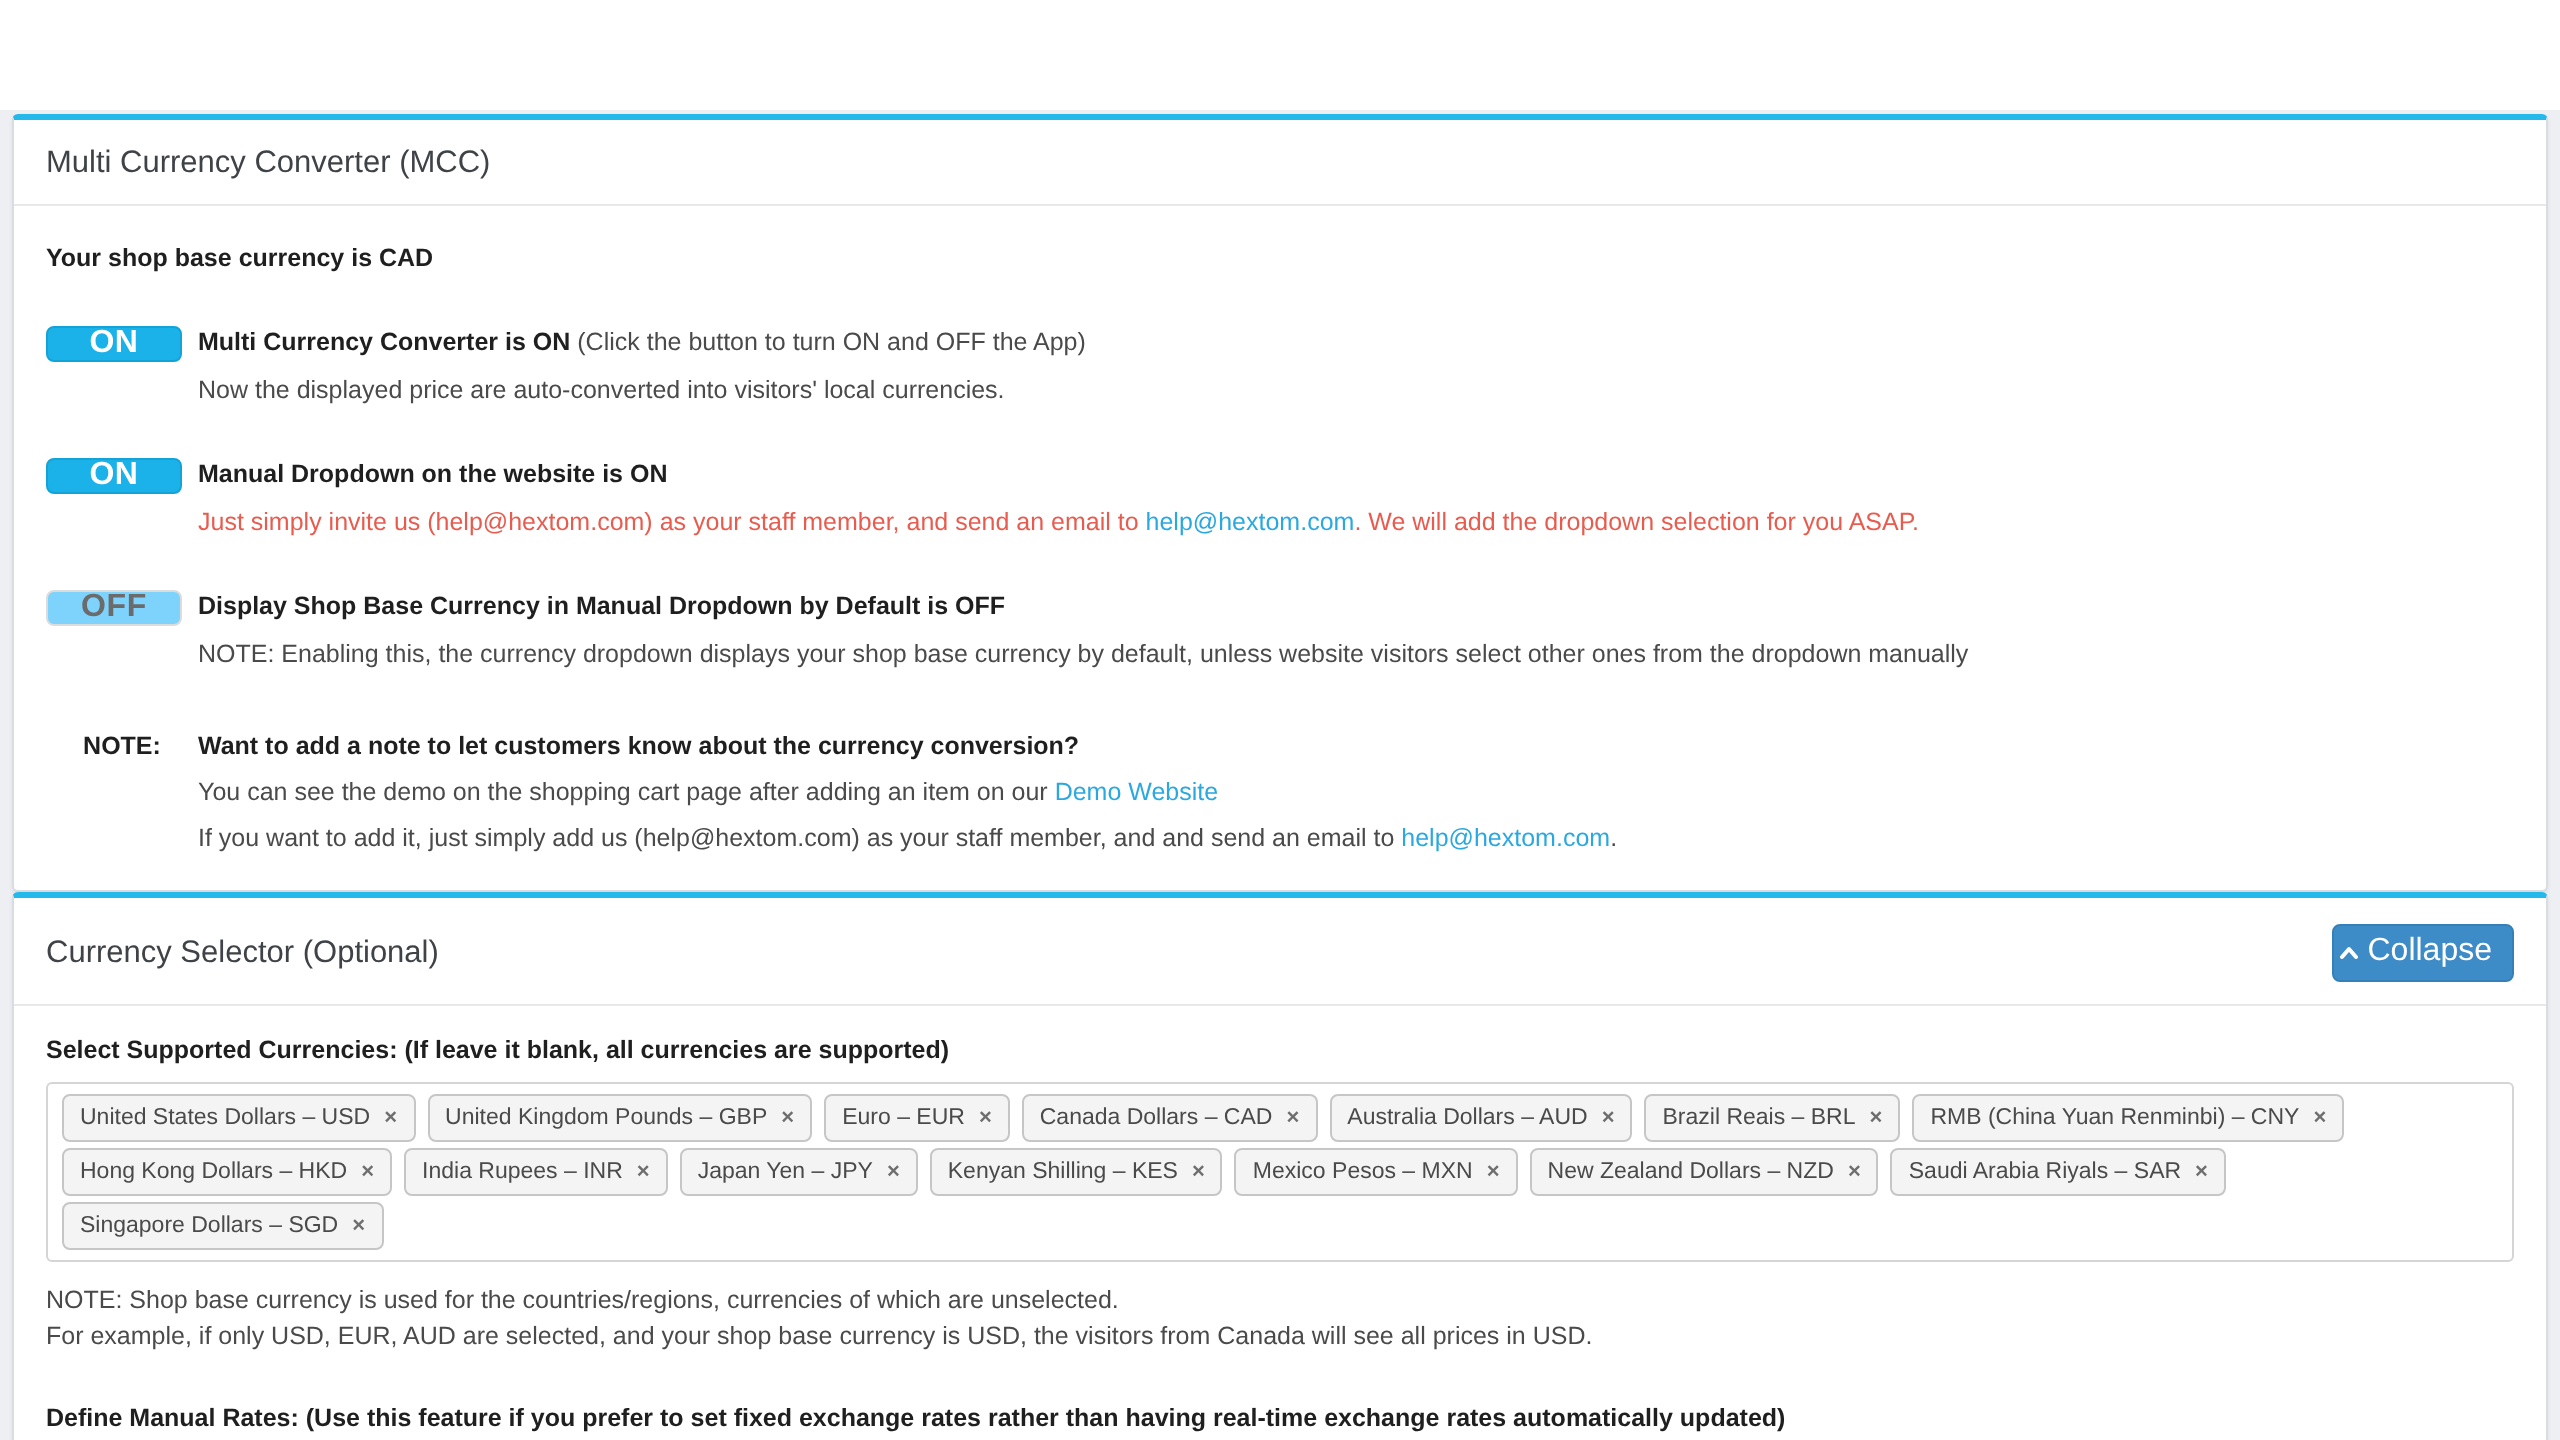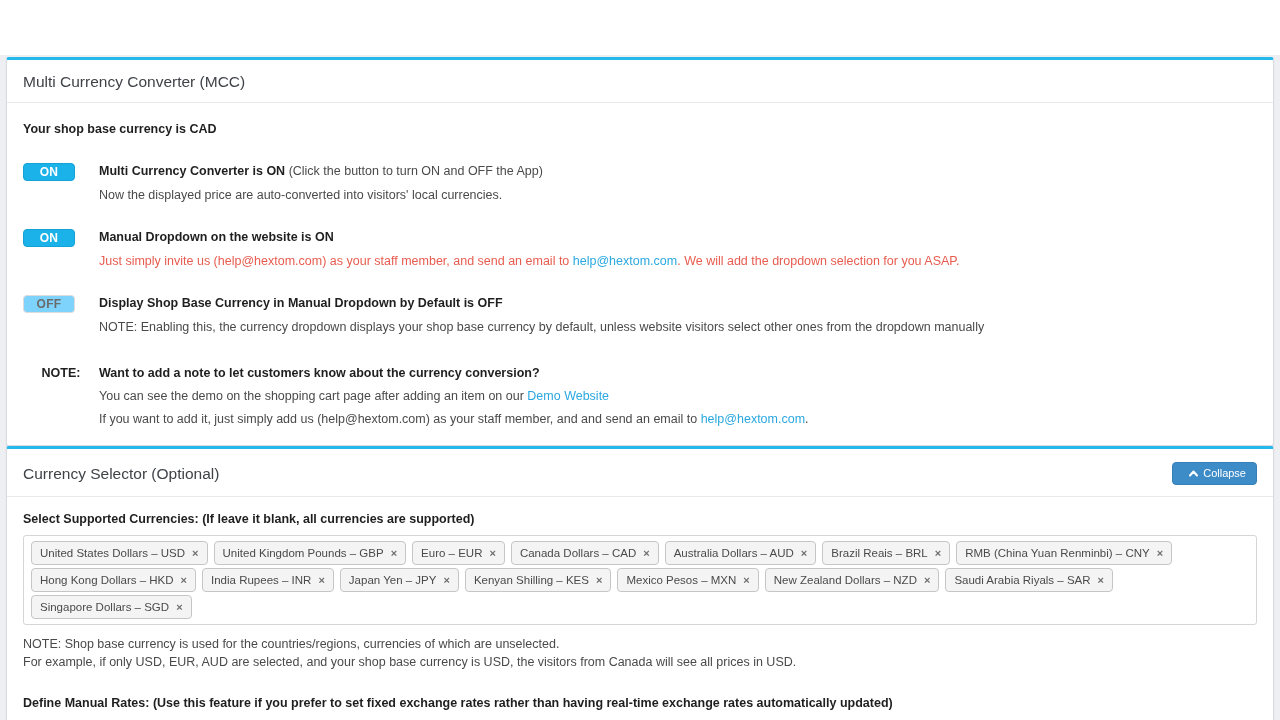--- a/index.html
+++ b/index.html
@@ -31,45 +31,45 @@
     border-bottom: 1px solid #e9e9e9;
     display: flex;
     justify-content: space-between;
     align-items: center;
   }
   .panel-body { padding: 8px 16px 18px 16px; font-size: 12.5px; line-height: 16px; }
   .bold-line { font-weight: bold; color: #1f1f1f; margin-top: 10px; }
   .setting-row { display: flex; margin-top: 26px; }
   .toggle-col { width: 76px; flex: 0 0 76px; }
   .toggle-btn {
-    width: 52px; height: 18px;
+    width: 68px; height: 18px;
     border-radius: 4px;
-    font-size: 12px; font-weight: bold;
+    font-size: 16px; font-weight: bold;
     display: flex; align-items: center; justify-content: center;
     cursor: pointer;
     letter-spacing: 0.3px;
   }
   .toggle-on { background: #1ab2e8; color: #ffffff; border: 1px solid #14a3d6; }
   .toggle-off { background: #7dd3fc; color: #6b6b6b; border: 1px solid #dcdcdc; }
   .row-content { flex: 1; }
   .row-title { color: #4a4a4a; }
   .row-title b { color: #1f1f1f; }
   .row-desc { margin-top: 8px; color: #4a4a4a; }
   .red-text { color: #e85c4f; }
   .link { color: #2ba8df; text-decoration: none; cursor: pointer; }
   .note-block { display: flex; margin-top: 30px; }
   .note-label { width: 76px; flex: 0 0 76px; font-weight: bold; color: #1f1f1f; text-align: center; }
   .note-line { margin-top: 7px; }
   .collapse-btn {
     background: #3e8cc7;
     border: 1px solid #3680b8;
     color: #ffffff;
-    font-size: 11px;
+    font-size: 16px;
     border-radius: 4px;
-    padding: 4px 10px 5px 16px;
+    padding: 4px 10px 5px 3px;
     display: inline-flex;
     align-items: center;
     gap: 5px;
     cursor: pointer;
   }
   .section-label { font-weight: bold; color: #1f1f1f; margin-top: 6px; }
   .tags-box {
     margin-top: 8px;
     border: 1px solid #d5d5d5;
     border-radius: 3px;

